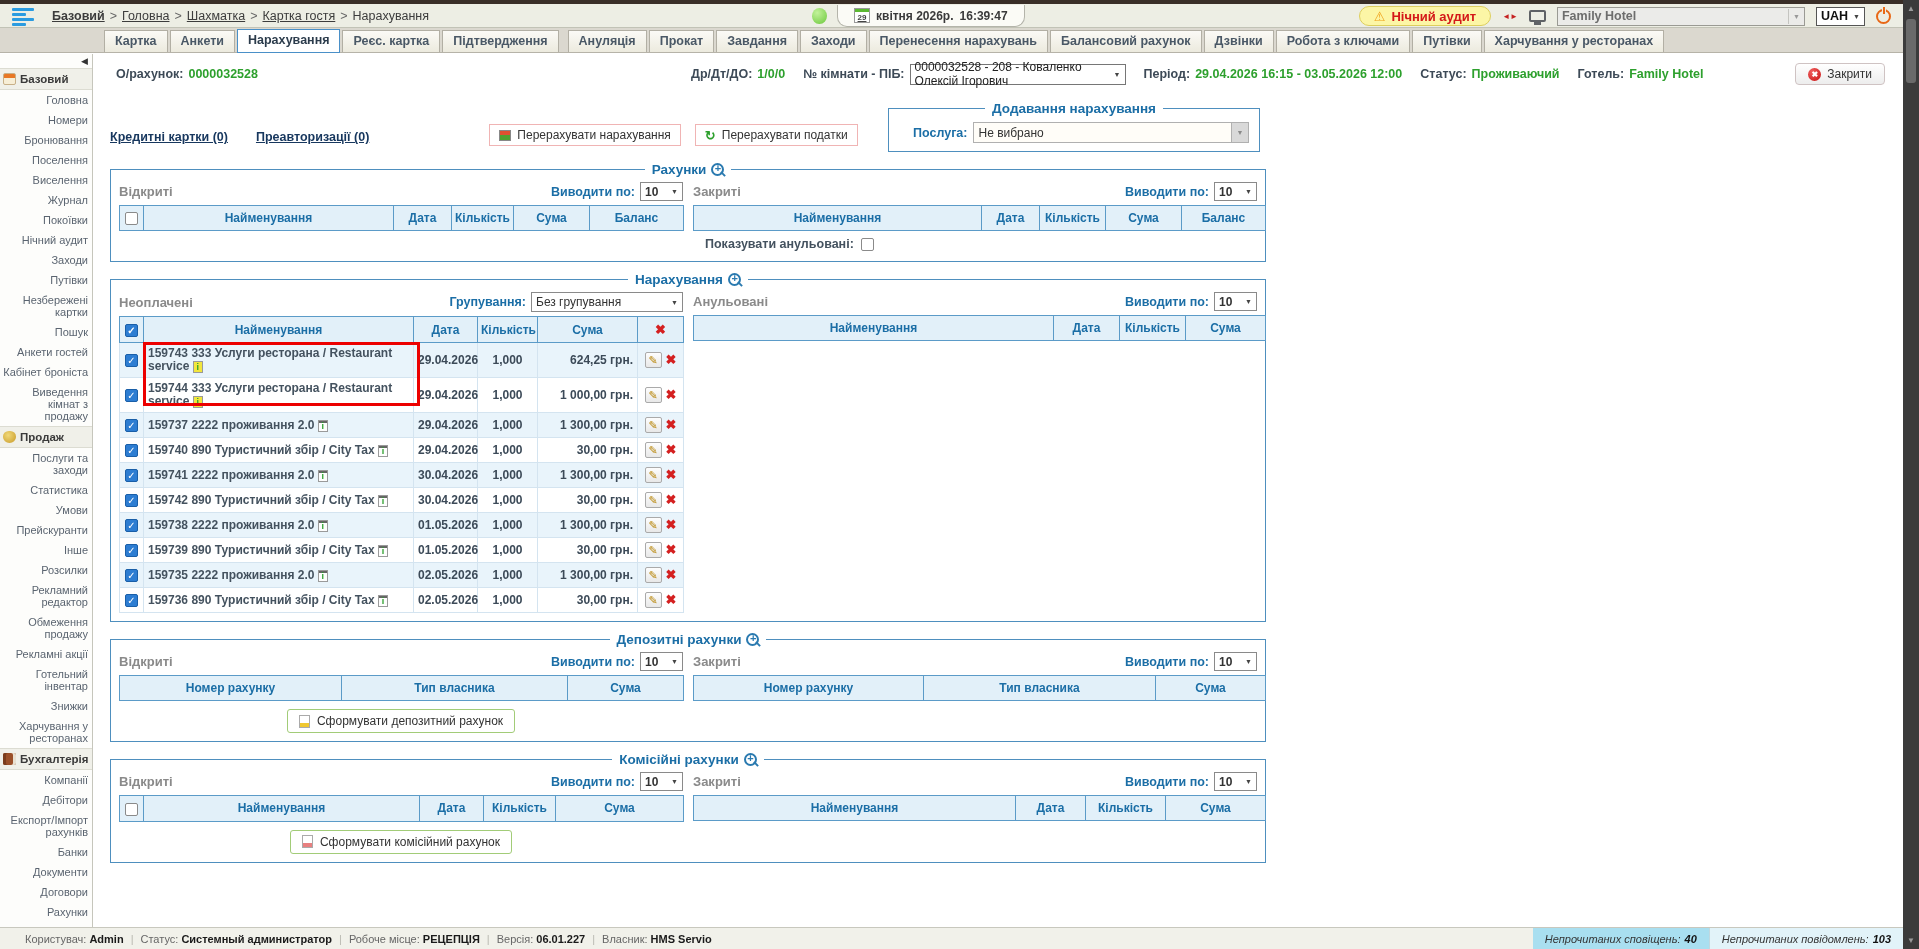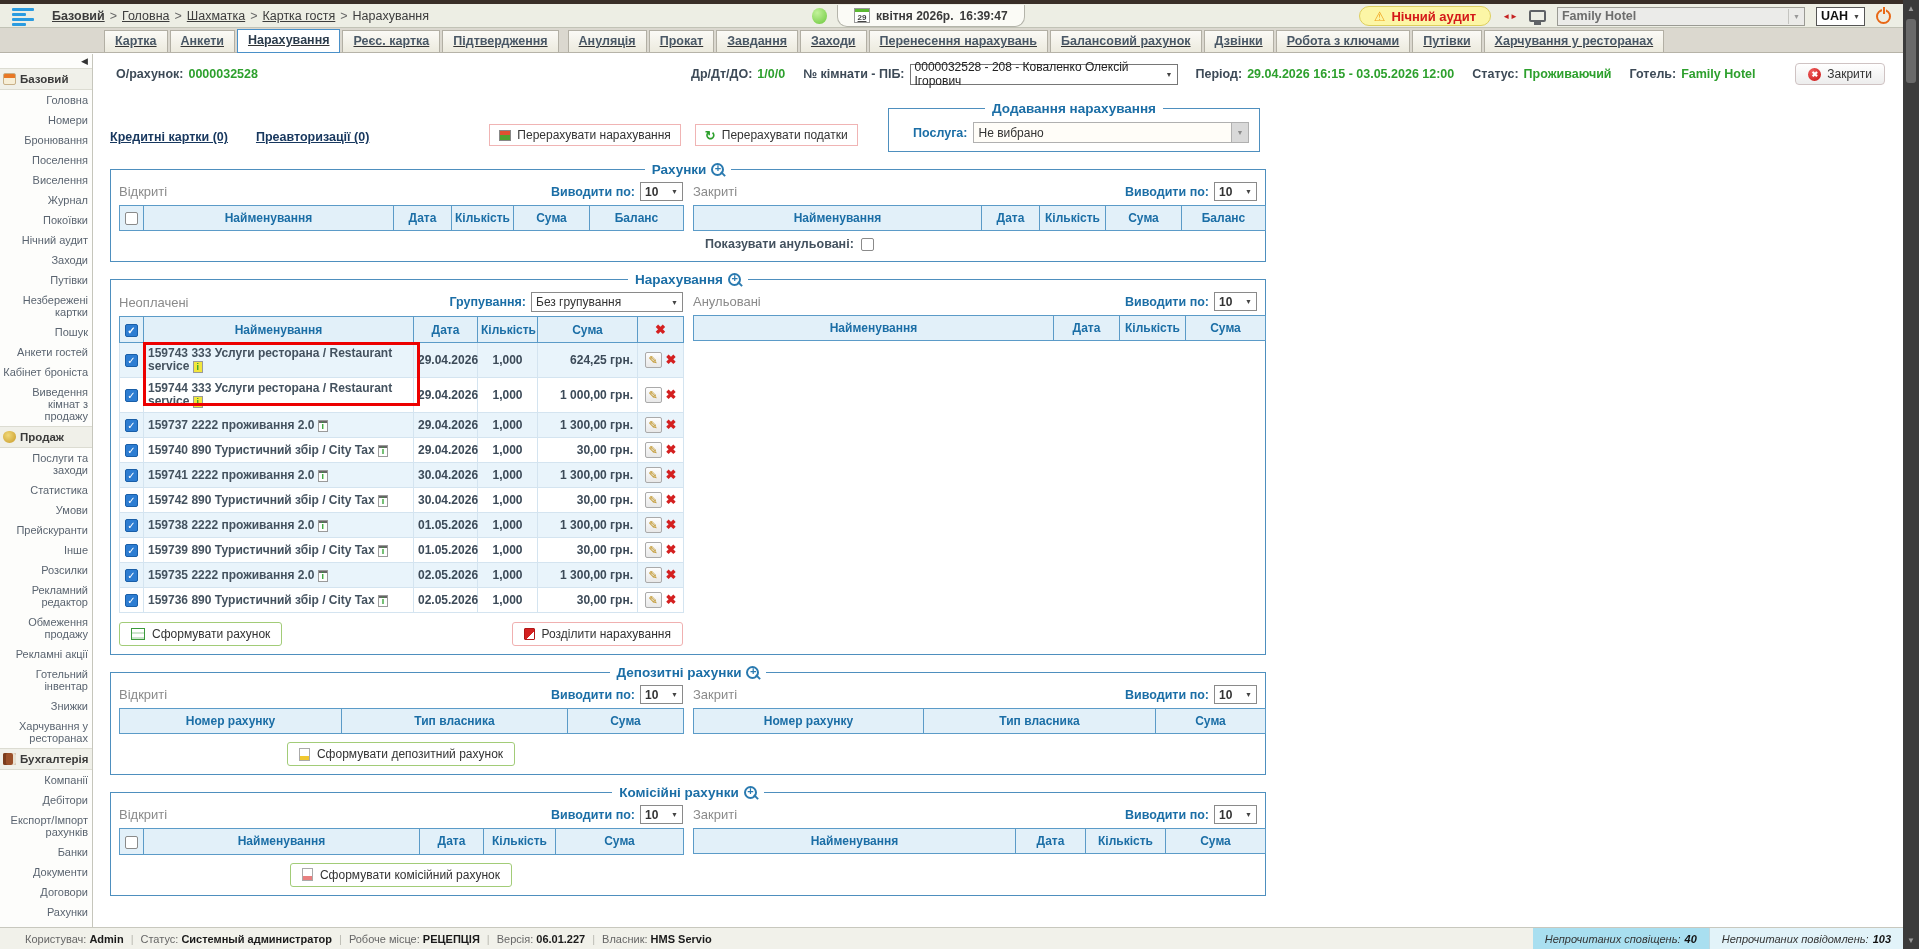--- a/index.html
+++ b/index.html
@@ -33,21 +33,21 @@
   .monitor i { position:absolute; left:3px; bottom:-5px; width:7px; height:3px; background:#5f6266; }
   .select { display:inline-flex; align-items:center; background:#fff; border:1px solid #8a8a8a; padding:1px 4px; cursor:pointer; }
   .sel-arrow { margin-left:auto; font-size:7px; color:#444; padding-left:5px; }
   .hotel-select { width:248px; height:19px; background:#ebebe9; border:1px solid #9a9a94; color:#6d6d6d; font-weight:bold; font-size:12.5px; }
   .hotel-select .sel-arrow { color:#999; border-left:1px solid #c4c4c0; padding-left:4px; height:100%; display:flex; align-items:center; }
   .uah-select { height:19px; font-weight:bold; font-size:12.5px; color:#111; border:1px solid #555; }
   .power { width:15px; height:15px; border:2px solid #e86816; border-radius:50%; position:relative; }
   .power i { position:absolute; top:-4px; left:4.5px; width:2px; height:7px; background:#e86816; box-shadow:0 0 0 1px #edeee4; }
 
   
-  .tab-bar { height:25px; background:#dbd8cf; border-bottom:1px solid #b6b3a8; padding-left:104px; display:flex; align-items:flex-end;text-decoration:underline; }
+  .tab-bar { height:25px; background:#dbd8cf; border-bottom:1px solid #b6b3a8; padding-left:104px; display:flex; align-items:flex-end; }
   .tab { border:1px solid #b2afa4; border-bottom:none; background:linear-gradient(#fbfaf6,#eceade); color:#4a5866; font-weight:bold; font-size:12.5px; padding:3px 10px 4px; margin-right:2px; cursor:pointer; white-space:nowrap; }
   .tab.gap { margin-left:7px; }
   .tab.active { background:#fff; border:1px solid #4a90c8; color:#2c3c4c; position:relative; top:1px; padding-bottom:5px; }
 
   
   .sidebar { position:absolute; left:0; top:54px; width:93px; bottom:22px; background:#fdfdfb; border-right:1px solid #c6c6bc; overflow:hidden; }
   .sb-collapse { text-align:right; padding:2px 4px; color:#333; font-size:9px; cursor:pointer; }
   .sb-head { display:flex; align-items:center; gap:4px; background:#f0f0e9; border-top:1px solid #dcdcd2; border-bottom:1px solid #dcdcd2; font-weight:bold; font-size:11.5px; color:#3a3a3a; padding:4px 3px; cursor:pointer; }
   .sb-ico { width:13px; height:12px; display:inline-block; flex:none; border-radius:2px; }
   .home-icon  { background:linear-gradient(180deg,#e87826 0 45%, #f7eed6 45% 100%); border:1px solid #c8b088; }
@@ -55,21 +55,21 @@
   .ledger-icon{ background:#9a4f28; box-shadow:inset 3px 0 0 #7a3c1c, inset -3px 0 0 #e8e0d0; }
   .sb-item { text-align:right; color:#5a6470; font-size:11px; padding:4px 4px 4px 2px; cursor:pointer; line-height:12px; }
 
   
   .content { position:absolute; left:94px; top:54px; right:16px; bottom:22px; background:#fff; overflow:hidden; }
   .guest-row { display:flex; align-items:center; padding:9px 10px 4px 22px; font-size:12.5px; }
   .gh-label { font-weight:bold; color:#3d4a57; margin-right:5px; white-space:nowrap; }
   .gh-green { font-weight:bold; color:#2da02d; white-space:nowrap; }
   .gh-acct { width:575px; display:flex; align-items:center; }
   .gh-item { display:flex; align-items:center; margin-right:18px; }
-  .room-select { width:268px; height:21px; font-size:12px; color:#222; border-color:#767676; }
+  .room-select { width:216px; height:21px; font-size:12px; color:#222; border-color:#767676; }
   .close-btn { margin-left:auto; margin-right:8px; display:flex; align-items:center; gap:6px; border:1px solid #cfc3c3; border-radius:4px; background:linear-gradient(#fff,#ededed); padding:3px 12px; cursor:pointer; font-size:12px; color:#333; }
   .red-circle { width:13px; height:13px; border-radius:50%; background:radial-gradient(circle at 35% 30%, #f06060, #c81010); color:#fff; font-size:8px; line-height:13px; text-align:center; font-weight:bold; }
 
   .sections { width:1150px; margin-left:16px; }
 
   .toolbar-row { display:flex; align-items:flex-end; margin-top:2px; min-height:60px; }
   .tb-links { display:flex; gap:28px; align-items:flex-end; padding-bottom:8px; }
   .tb-link { color:#17375e; font-weight:bold; text-decoration:underline; font-size:12.5px; cursor:pointer; white-space:nowrap; }
   .tb-buttons { display:flex; gap:14px; margin-left:120px; padding-bottom:6px; }
   .btn-pink { display:inline-flex; align-items:center; gap:6px; border:1px solid #f0b4b4; background:#fff; padding:3px 9px; font-size:12px; color:#333; cursor:pointer; white-space:nowrap; }
@@ -86,21 +86,21 @@
   .add-fieldset legend { margin:0 0 0 10px; }
   .service-row { display:flex; align-items:center; gap:6px; margin:4px 2px 0 16px; }
   .blue-label { color:#1b6ea6; font-weight:bold; font-size:12.5px; white-space:nowrap; }
   .svc-select { flex:1; height:21px; border:1px solid #b0b0b0; background:#fffdf8; padding-right:0; }
   .svc-select .arrow-box { margin-left:auto; width:17px; height:19px; background:#d9d9d9; border-left:1px solid #b0b0b0; color:#8a8a8a; font-size:7px; display:flex; align-items:center; justify-content:center; }
 
   .split { display:flex; gap:10px; }
   .half { width:564px; }
   .half.right { flex:1; }
   .half-head { display:flex; align-items:center; margin:3px 0 4px; }
-  .grp-label { font-weight:normal; color:#8a8a8a; font-size:13px; }
+  .grp-label { font-weight:bold; color:#8a8a8a; font-size:13px; }
   .pp { margin-left:auto; display:flex; align-items:center; gap:5px; }
   .pp-select { width:43px; height:19px; font-weight:bold; }
   .grouping-select { width:152px; height:20px; }
 
   table.grid { border-collapse:collapse; table-layout:fixed; width:100%; border:1px solid #3f7fae; }
   table.grid th { background:#e2f0f9; color:#1b6ea6; font-weight:bold; font-size:12px; border:1px solid #5b9bc8; padding:5px 3px; text-align:center; }
   table.grid td { border:1px solid #d4e4f0; padding:4px 4px; font-size:12px; }
   tr.alt { background:#e9f4fb; }
   .cell-cb { text-align:center; }
   .cb { display:inline-block; width:13px; height:13px; border:1px solid #8a8a8a; background:#fff; font-size:10px; line-height:12px; text-align:center; color:#fff; border-radius:2px; cursor:pointer; vertical-align:middle; }
@@ -541,30 +541,20 @@
     <td class="c-date">02.05.2026</td>
     <td class="c-qty">1,000</td>
     <td class="c-sum">30,00 грн.</td>
     <td class="c-act">
       <span class="edit-btn">✎</span><span class="del-btn">✖</span>
     </td>
   </tr>
                 </tbody>
             </table>
             <div class="red-box"></div>
-          </div>
-          <div class="charges-footer">
-            <button class="btn-green">
-              <span class="doc-icon"></span>
-              <span>Сформувати рахунок</span>
-            </button>
-            <button class="btn-red-outline">
-              <span class="split-icon"></span>
-              <span>Розділити нарахування</span>
-            </button>
           </div>
         </div>
         <div class="half right">
           <div class="half-head">
             <span class="grp-label">Анульовані</span>
             <span class="pp">
               <span class="blue-label">Виводити по:</span>
               <span class="select pp-select">
                   <span>10</span>
                   <span class="sel-arrow">▼</span>

